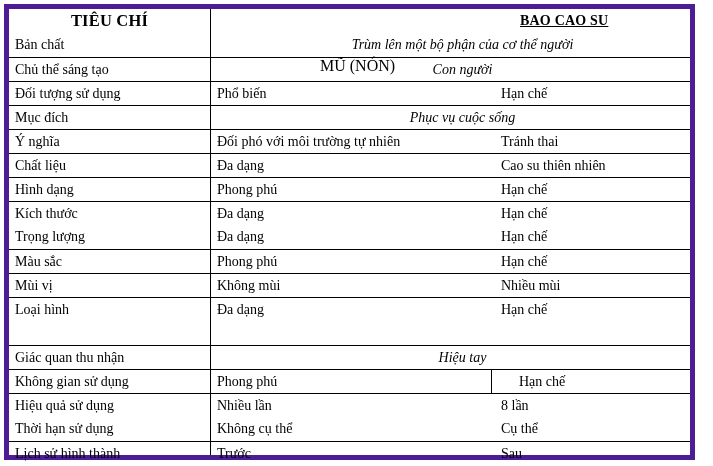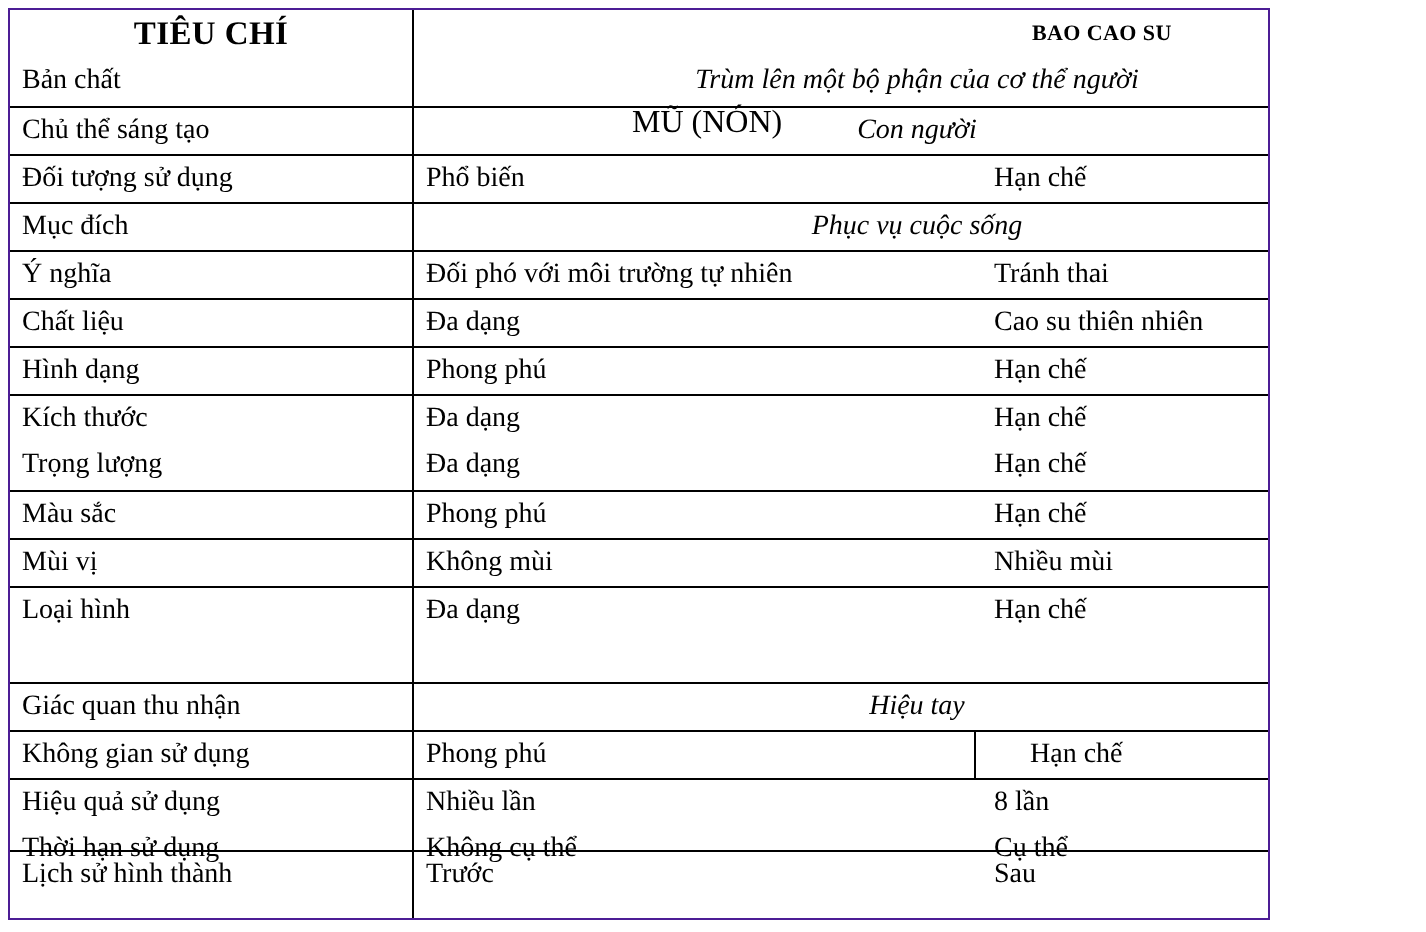--- a/index.html
+++ b/index.html
@@ -1,19 +1,19 @@
 <!DOCTYPE html>
 <html><head>
 <meta charset="utf-8">
 <style>
   html, body { margin: 0; padding: 0; background: #ffffff; }
   body { width: 713px; height: 466px; position: relative; overflow: hidden;
          font-family: "Liberation Serif", "DejaVu Serif", serif; color: #000; }
-  .tbl { position: absolute; left: 4px; top: 4px; width: 631px; height: 456px;
-         border: 1px solid #4c1d95; box-sizing: border-box; }
+  .tbl { position: absolute; left: 4px; top: 4px; width: 691px; height: 456px;
+         border: 5px solid #4c1d95; box-sizing: border-box; }
   .vline { position: absolute; top: 0; bottom: 0; left: 201px; width: 1px; background: #000; }
   .row { position: absolute; left: 0; right: 0; }
   .row.bt { border-top: 1px solid #000; }
   .cell { position: absolute; top: 0; height: 24px; line-height: 24px;
           font-size: 14px; white-space: nowrap; }
   .c1 { left: 6px; }
   .c2 { left: 208px; }
   .c3 { left: 492px; }
   .hdr { font-weight: bold; font-size: 15.5px; letter-spacing: 0.2px; }
   .merged { left: 202px; width: 503px; text-align: center; font-style: italic; }
@@ -21,21 +21,21 @@
 </style>
 </head>
 <body>
 
 <div class="tbl">
   <div class="vline"></div>
 
   <div class="row" style="top:0px;height:24px;">
     <div class="cell hdr" style="left:0;width:201px;text-align:center;font-size:16.5px;">TIÊU CHÍ</div>
     <div class="cell" style="left:311px;font-size:16px;margin-top:45px;">MŨ (NÓN)</div>
-    <div class="cell hdr" style="left:511px;font-size:11px;">BAO CAO SU</div>
+    <div class="cell hdr" style="left:511px;font-size:14px;text-decoration:underline;">BAO CAO SU</div>
   </div>
 
   <div class="row" style="top:24px;height:24px;">
     <div class="cell c1">Bản chất</div>
     <div class="cell merged">Trùm lên một bộ phận của cơ thể người</div>
   </div>
 
   <div class="row bt" style="top:48px;height:24px;">
     <div class="cell c1">Chủ thể sáng tạo</div>
     <div class="cell merged">Con người</div>
@@ -118,18 +118,18 @@
     <div class="cell c2">Nhiều lần</div>
     <div class="cell c3">8 lần</div>
   </div>
 
   <div class="row" style="top:408px;height:24px;">
     <div class="cell c1">Thời hạn sử dụng</div>
     <div class="cell c2">Không cụ thể</div>
     <div class="cell c3">Cụ thể</div>
   </div>
 
-  <div class="row bt" style="top:420px;height:23px;">
+  <div class="row bt" style="top:432px;height:23px;">
     <div class="cell c1">Lịch sử hình thành</div>
     <div class="cell c2">Trước</div>
     <div class="cell c3">Sau</div>
   </div>
 </div>
 
 </body></html>

